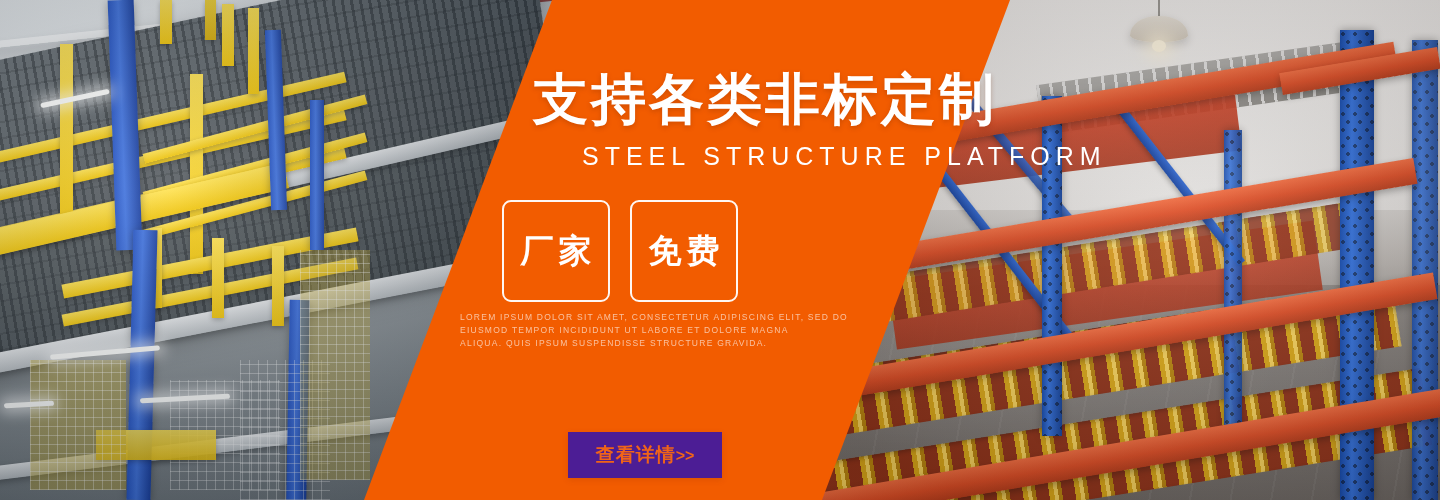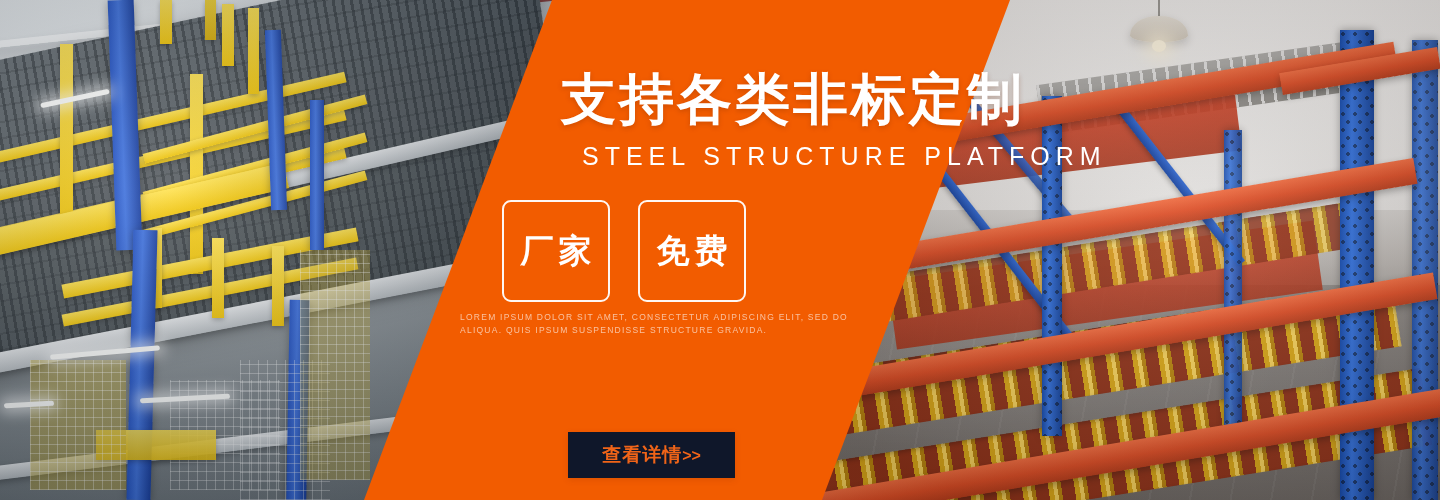--- a/index.html
+++ b/index.html
@@ -166,31 +166,30 @@
   .panel-content{
     position:absolute;left:0;top:0;width:1440px;height:500px;
     color:#fff;
   }
 
   .headline{
     position:absolute;left:533px;top:72px;
     font-size:55px;font-weight:bold;letter-spacing:3px;
     line-height:1;white-space:nowrap;
     text-shadow:0 2px 5px rgba(120,40,0,.28);
-    margin-left:28px;
   }
   .subhead{
     position:absolute;left:536px;top:144px;
     font-size:25px;font-weight:normal;letter-spacing:6.0px;
     line-height:1;white-space:nowrap;color:#fff;margin-left:46px;
   }
 
   .tagbox-row{
     position:absolute;left:502px;top:200px;
-    display:flex;gap:28px;
+    display:flex;gap:20px;
   }
   .tagbox{
     width:104px;height:98px;
     border:2px solid rgba(255,255,255,.95);
     border-radius:9px;
     display:flex;flex-direction:column;
     align-items:center;justify-content:center;
     gap:2px;
   }
   .tagbox span{
@@ -202,22 +201,22 @@
     position:absolute;left:460px;top:311px;width:470px;
     text-align:left;
     font-size:8.5px;letter-spacing:1.25px;line-height:13px;
     color:rgba(255,255,255,.62);
     white-space:nowrap;
   }
   .lorem div{white-space:nowrap;}
 
   .cta{
     position:absolute;left:568px;top:432px;
-    width:167px;height:46px;
-    background:#0f172a;
+    width:154px;height:46px;
+    background:#4c1d95;
     display:flex;align-items:center;justify-content:center;
     box-shadow:0 2px 6px rgba(140,50,0,.18);
     cursor:pointer;
   }
   .cta-text{
     color:#f06418;font-size:19px;font-weight:bold;letter-spacing:1px;
     white-space:nowrap;
   }
   .cta-text .chev{font-size:16px;letter-spacing:0;}
 </style>
@@ -331,20 +330,21 @@
       <div class="tagbox">
         <span>厂家</span>
       </div>
       <div class="tagbox">
         <span>免费</span>
       </div>
     </div>
 
     <div class="lorem">
       <div>LOREM IPSUM DOLOR SIT AMET, CONSECTETUR ADIPISCING ELIT, SED DO</div>
+      <div>EIUSMOD TEMPOR INCIDIDUNT UT LABORE ET DOLORE MAGNA</div>
       <div>ALIQUA. QUIS IPSUM SUSPENDISSE STRUCTURE GRAVIDA.</div>
     </div>
 
     <div class="cta">
       <div class="cta-text"><span>查看详情</span><span class="chev">&gt;&gt;</span></div>
     </div>
 
   </div>
 </div>
 

